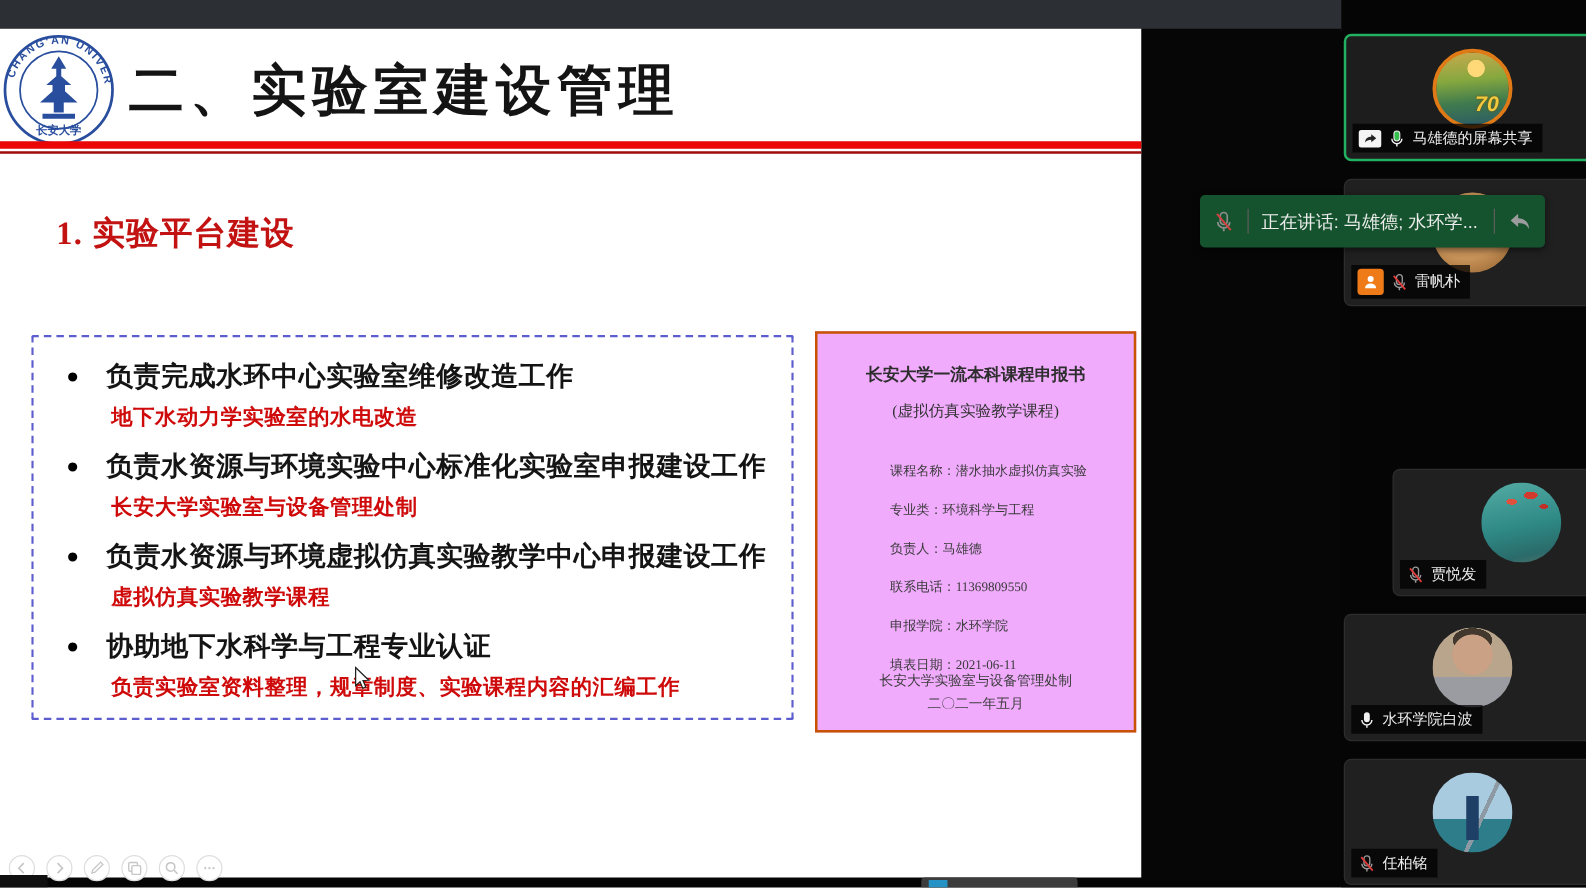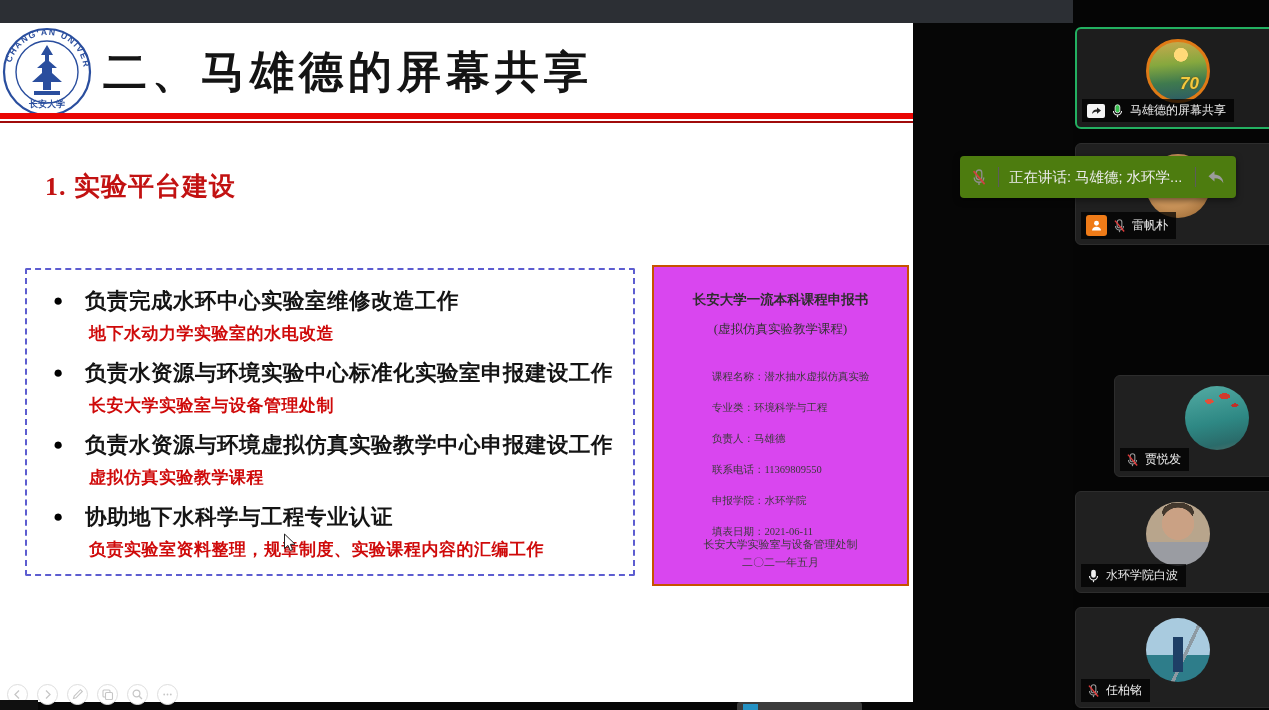--- a/index.html
+++ b/index.html
@@ -31,21 +31,21 @@
              border:2px dashed #5d5dd0; border-radius:2px;
              padding:14px 10px 8px 14px; display:flex; flex-direction:column; justify-content:space-between; }
   .bullet-main { position:relative; padding-left:44px;
                  font-family:"Liberation Serif","DejaVu Serif",serif;
                  font-size:21.5px; font-weight:bold; color:#141414; line-height:34px; letter-spacing:0.5px; }
   .bullet-main::before { content:"●"; position:absolute; left:12px; top:0; font-size:17px; color:#000; }
   .bullet-sub  { padding-left:48px; font-size:17px; font-weight:bold; color:#cf0a0a; line-height:32px; letter-spacing:0.5px; }
 
   
   .doc { position:absolute; left:652px; top:242px; width:257px; height:321px;
-         background:#d946ef; border:2px solid #c75200; color:#3c3c3c;
+         background:#f0abfc; border:2px solid #c75200; color:#3c3c3c;
          font-family:"Liberation Serif","DejaVu Serif",serif; }
   .doc-title1 { margin-top:24px; text-align:center; font-size:13.5px; font-weight:bold; color:#2e2e2e; }
   .doc-title2 { margin-top:12px; text-align:center; font-size:12.5px; color:#333; }
   .doc-fields { margin:32px 0 0 58px; }
   .doc-field  { font-size:10.5px; margin-bottom:17px; color:#3a3a3a; }
   .doc-footer1 { position:absolute; left:0; bottom:32px; width:100%; text-align:center; font-size:11px; }
   .doc-footer2 { position:absolute; left:0; bottom:14px; width:100%; text-align:center; font-size:11px; }
 
   
   .nav { position:absolute; left:7px; top:661px; display:flex; gap:9px; }
@@ -104,21 +104,21 @@
   .icn { flex:0 0 auto; display:block; }
   .share-chip { width:18px; height:14px; background:#f4f4f4; border-radius:2px;
                 display:flex; align-items:center; justify-content:center; }
 
   
   .person-badge { width:21px; height:21px; background:#ef7b18; border-radius:3px;
                   display:flex; align-items:center; justify-content:center; }
 
   
   .toast { position:absolute; left:960px; top:156px; width:276px; height:42px; z-index:60;
-           background:#4d7c0f; border-radius:4px; display:flex; align-items:center; padding:0 10px;
+           background:#14532d; border-radius:4px; display:flex; align-items:center; padding:0 10px;
            box-shadow:0 2px 6px rgba(0,0,0,0.5); }
   .toast-div { width:1px; height:20px; background:#5c5c5c; margin:0 10px; }
   .toast-text { flex:1; font-size:14.5px; color:#ececec; white-space:nowrap; overflow:hidden; text-overflow:ellipsis; }
 </style>
 </head>
 <body>
 
 <div class="topbar"></div>
 <div class="topbar-right"></div>
 
@@ -133,21 +133,21 @@
         </defs>
       <text font-size="8.6" fill="#2a4e9e" font-weight="bold" letter-spacing="1.5">
         <textPath href="#ringtop" startOffset="8%">CHANG'AN UNIVERSITY</textPath>
       </text>
       <path d="M45 18 l-6 10 h4 v6 l-8 7 h5 v5 l-10 9 h11 v8 h8 v-8 h11 l-10 -9 v-5 h5 l-8 -7 v-6 h4 z" fill="#2a4e9e"></path>
       <rect x="32" y="64" width="26" height="4" fill="#2a4e9e"></rect>
       <text x="45" y="80" text-anchor="middle" font-size="9" fill="#2a4e9e" font-weight="bold">长安大学</text>
     </svg>
   </div>
 
-  <div class="slide-title">二、马雄德的屏幕共享</div>
+  <div class="slide-title">二、实验室建设管理</div>
   <div class="redline-thick"></div>
   <div class="redline-thin"></div>
 
   <div class="section-heading">1. 实验平台建设</div>
 
   <div class="dashbox">
     <div>
       <div class="bullet-main">负责完成水环中心实验室维修改造工作</div>
       <div class="bullet-sub">地下水动力学实验室的水电改造</div>
     </div>

